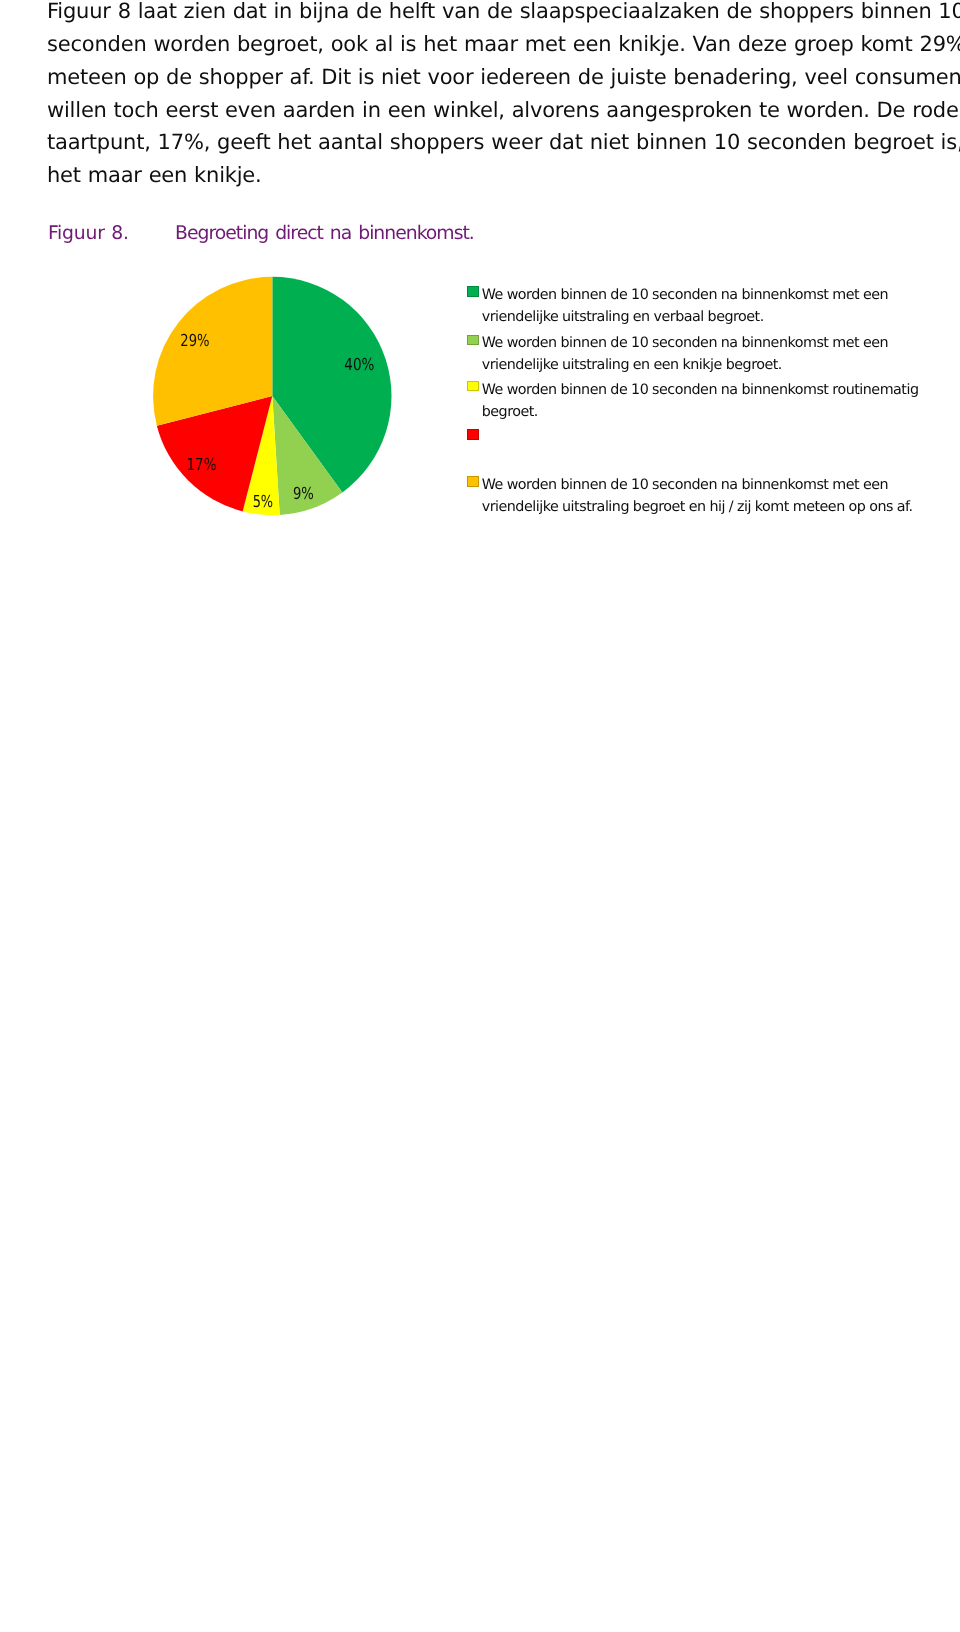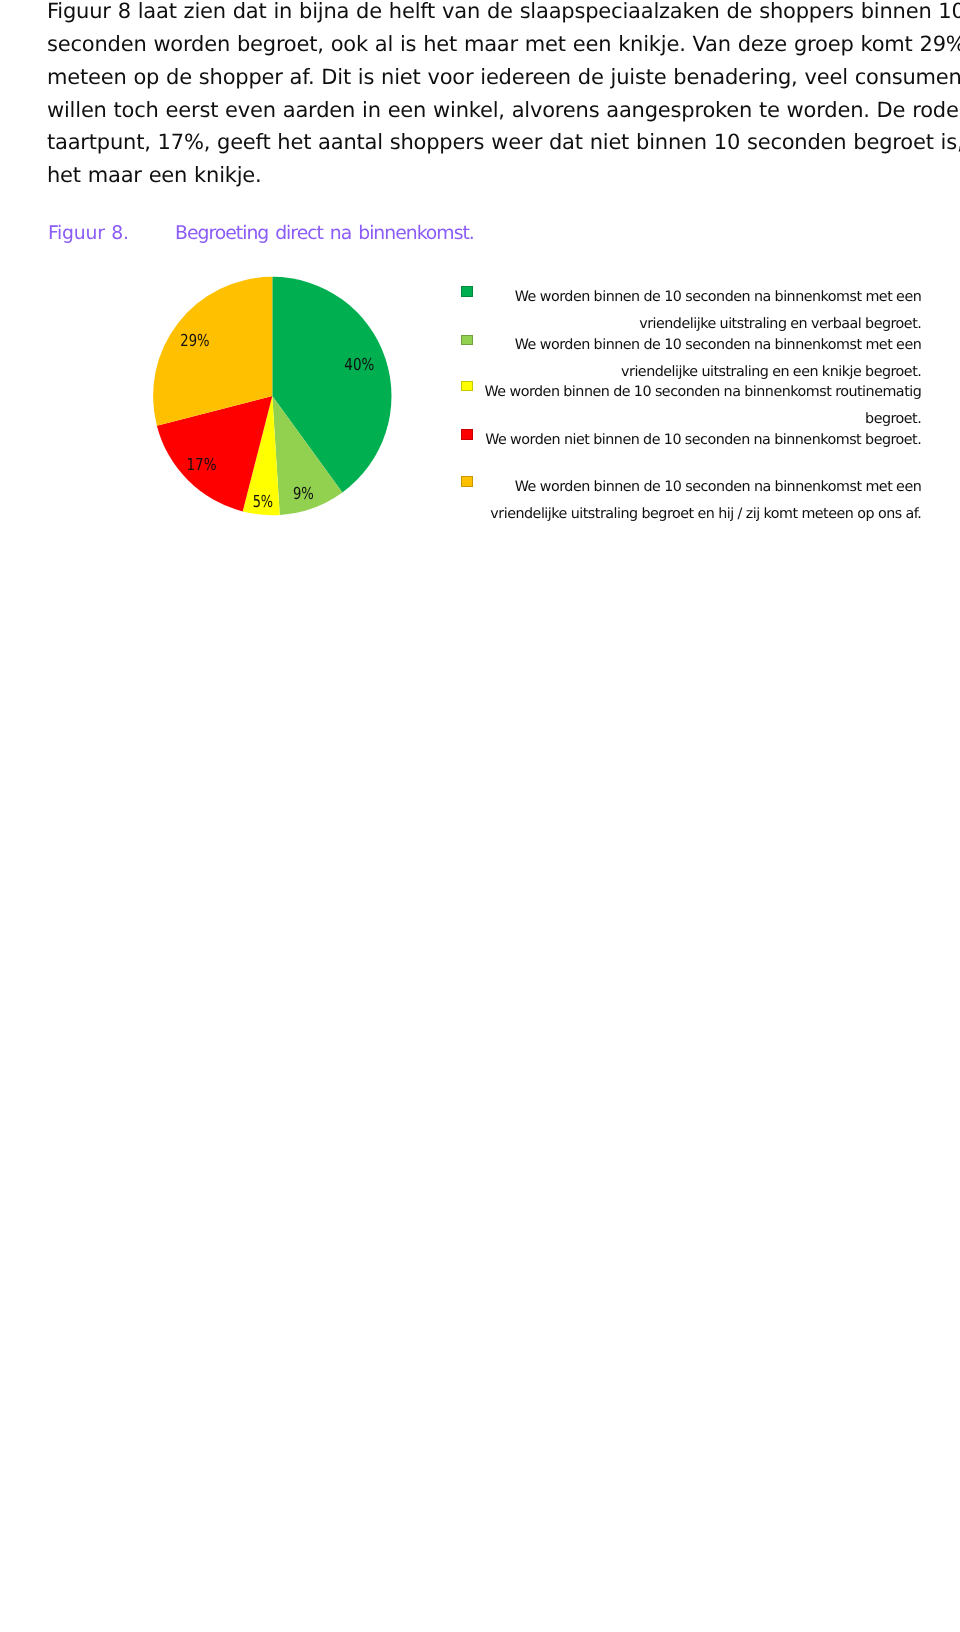--- a/index.html
+++ b/index.html
@@ -4,32 +4,32 @@
 <style>
   html,body{margin:0;padding:0;background:#ffffff;}
   body{width:960px;height:1632px;overflow:hidden;position:relative;
        font-family:"DejaVu Sans",sans-serif;color:#000000;
        -webkit-font-smoothing:antialiased;
        text-rendering:geometricPrecision;}
   .page{position:absolute;left:0;top:0;width:960px;height:1632px;background:#fff;margin-left:48px;}
   #body-paragraph{position:absolute;left:-1px;top:-4.6px;width:978px;
        font-size:21.0px;letter-spacing:-0.2px;word-spacing:0.4px;line-height:32.7px;margin:0;color:#0f0f0f;}
   #figure-caption{position:absolute;left:-0.1px;top:221.6px;width:900px;
-       font-size:18.8px;letter-spacing:-1.0px;word-spacing:2px;line-height:24px;color:#8b5cf6;
+       font-size:18.8px;letter-spacing:-1.0px;word-spacing:2px;line-height:24px;color:#701a75;
        white-space:nowrap;}
   #caption-label{display:inline-block;width:127.2px;letter-spacing:-0.22px;word-spacing:0.8px;}
   #page-number{position:absolute;left:0;top:1618px;width:950.2px;text-align:right;
        font-size:16.8px;letter-spacing:-1.2px;line-height:16px;color:#0f0f0f;}
   #chart-area{position:absolute;left:0;top:255px;width:960px;height:280px;}
   #pie-svg{position:absolute;left:0;top:0;}
   #pie-labels text{font-family:"DejaVu Sans",sans-serif;font-size:16.6px;
        font-weight:normal;fill:#101010;text-anchor:middle;}
   #legend{position:absolute;left:413.3px;top:0;width:460px;}
-  .legend-row{position:absolute;left:0;padding:0 0 0 14.4px;width:445.6px;
-       font-size:14.3px;letter-spacing:-0.5px;word-spacing:-0.2px;line-height:27px;color:#0f0f0f;text-align:right;}
+  .legend-row{position:absolute;left:6px;padding:0 0 0 14.4px;width:445.6px;
+       font-size:14.3px;letter-spacing:-0.5px;word-spacing:-0.2px;line-height:22px;color:#0f0f0f;}
   .legend-swatch{position:absolute;left:0px;top:2.6px;width:11.5px;height:10.4px;
        letter-spacing:0;box-shadow:inset 0 0 0 1px rgba(0,0,0,0.22);}
 </style>
 </head>
 <body>
 
 <div class="page">
   <p id="body-paragraph">Figuur 8 laat zien dat in bijna de helft van de slaapspeciaalzaken de shoppers binnen 10 seconden worden begroet, ook al is het maar met een knikje. Van deze groep komt 29% meteen op de shopper af. Dit is niet voor iedereen de juiste benadering, veel consumenten willen toch eerst even aarden in een winkel, alvorens aangesproken te worden. De rode taartpunt, 17%, geeft het aantal shoppers weer dat niet binnen 10 seconden begroet is, al is het maar een knikje.</p>
 
   <div id="figure-caption">
@@ -50,19 +50,19 @@
           <text x="255.4" y="243.7" textLength="20.9" lengthAdjust="spacingAndGlyphs">9%</text>
           <text x="214.9" y="251.7" textLength="20.5" lengthAdjust="spacingAndGlyphs">5%</text>
           <text x="153.5" y="215" textLength="30" lengthAdjust="spacingAndGlyphs">17%</text>
           <text x="146.9" y="90.6" textLength="29.2" lengthAdjust="spacingAndGlyphs">29%</text>
         </g>
     </svg>
     <div id="legend">
         <div class="legend-row" style="top: 28.8px;"><span class="legend-swatch" style="background: rgb(0, 176, 80);"></span><span>We worden binnen de 10 seconden na binnenkomst met een vriendelijke uitstraling en verbaal begroet.</span></div>
         <div class="legend-row" style="top: 77.4px;"><span class="legend-swatch" style="background: rgb(146, 208, 80);"></span><span>We worden binnen de 10 seconden na binnenkomst met een vriendelijke uitstraling en een knikje begroet.</span></div>
         <div class="legend-row" style="top: 123.5px;"><span class="legend-swatch" style="background: rgb(255, 255, 0);"></span><span>We worden binnen de 10 seconden na binnenkomst routinematig begroet.</span></div>
-        <div class="legend-row" style="top: 171.9px;"><span class="legend-swatch" style="background: rgb(255, 0, 0);"></span><span>We worden niet binnen de 10 seconden na binnenkomst begroet.</span></div>
+        <div class="legend-row" style="top: 171.9px;"><span class="legend-swatch" style="background: rgb(255, 0, 0);"></span></div>
         <div class="legend-row" style="top: 218.8px;"><span class="legend-swatch" style="background: rgb(255, 192, 0);"></span><span>We worden binnen de 10 seconden na binnenkomst met een vriendelijke uitstraling begroet en hij / zij komt meteen op ons af.</span></div>
       </div>
   </div>
 
   <div id="page-number">11</div>
 </div>
 
 </body></html>

